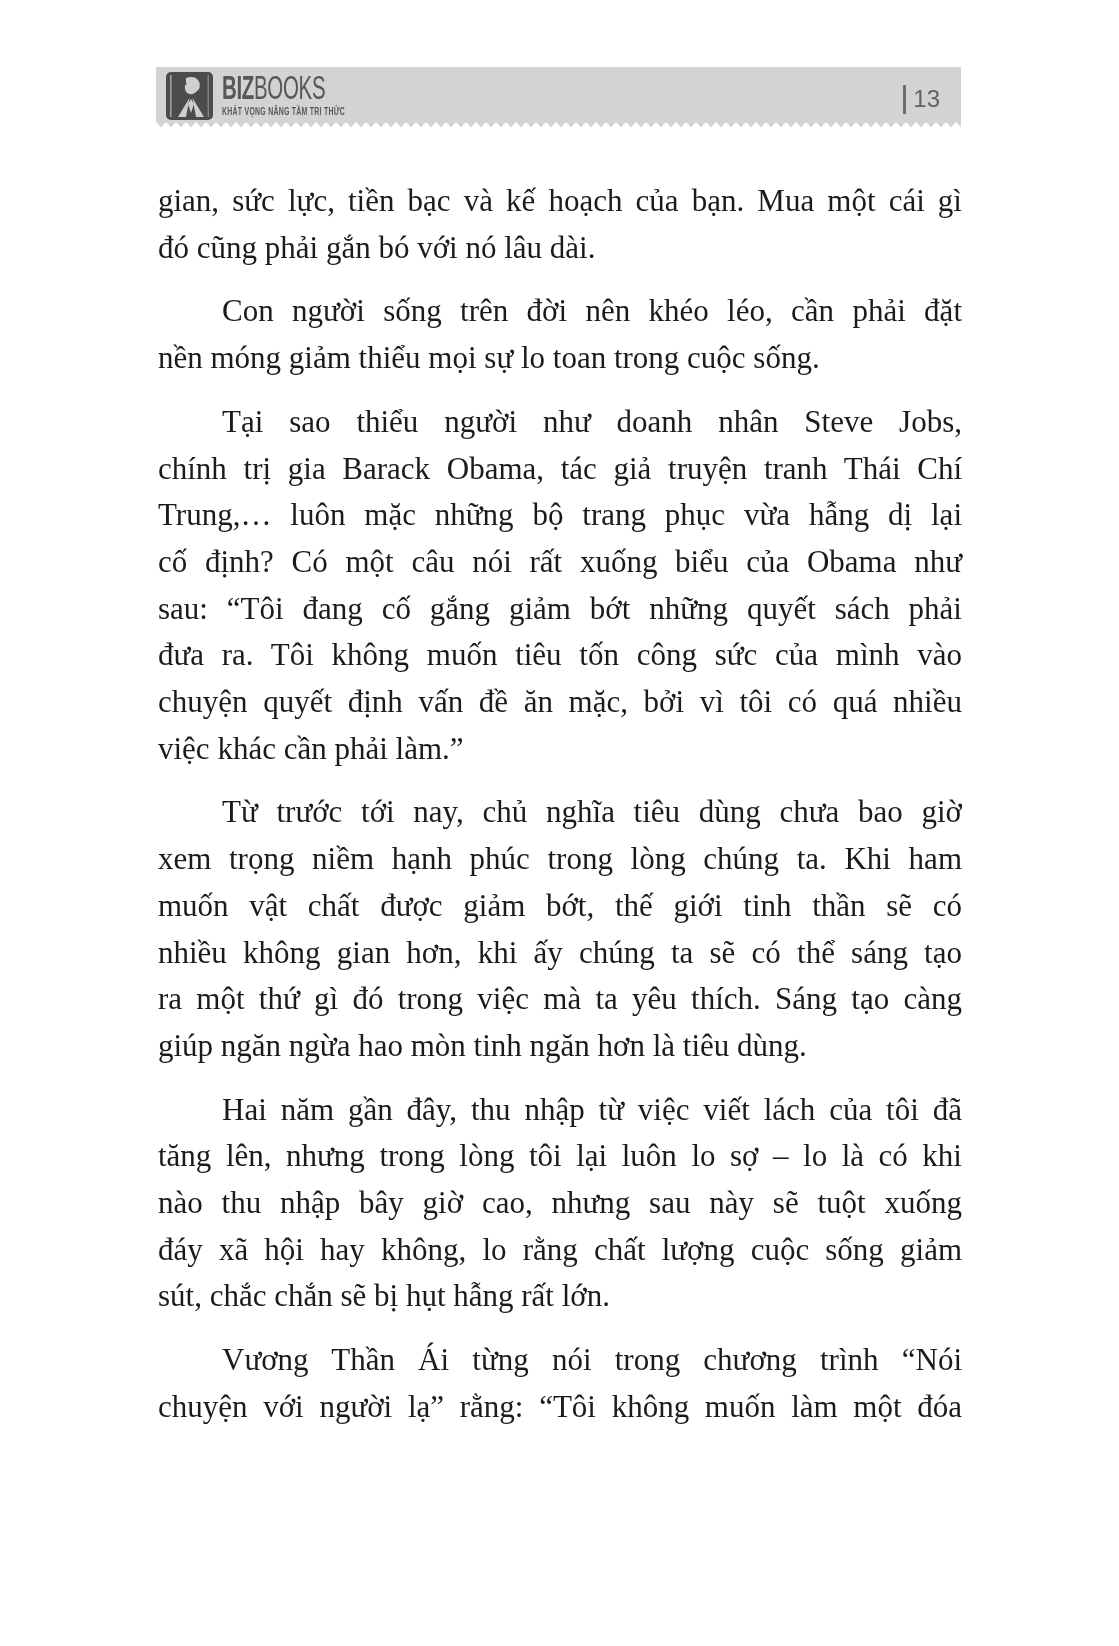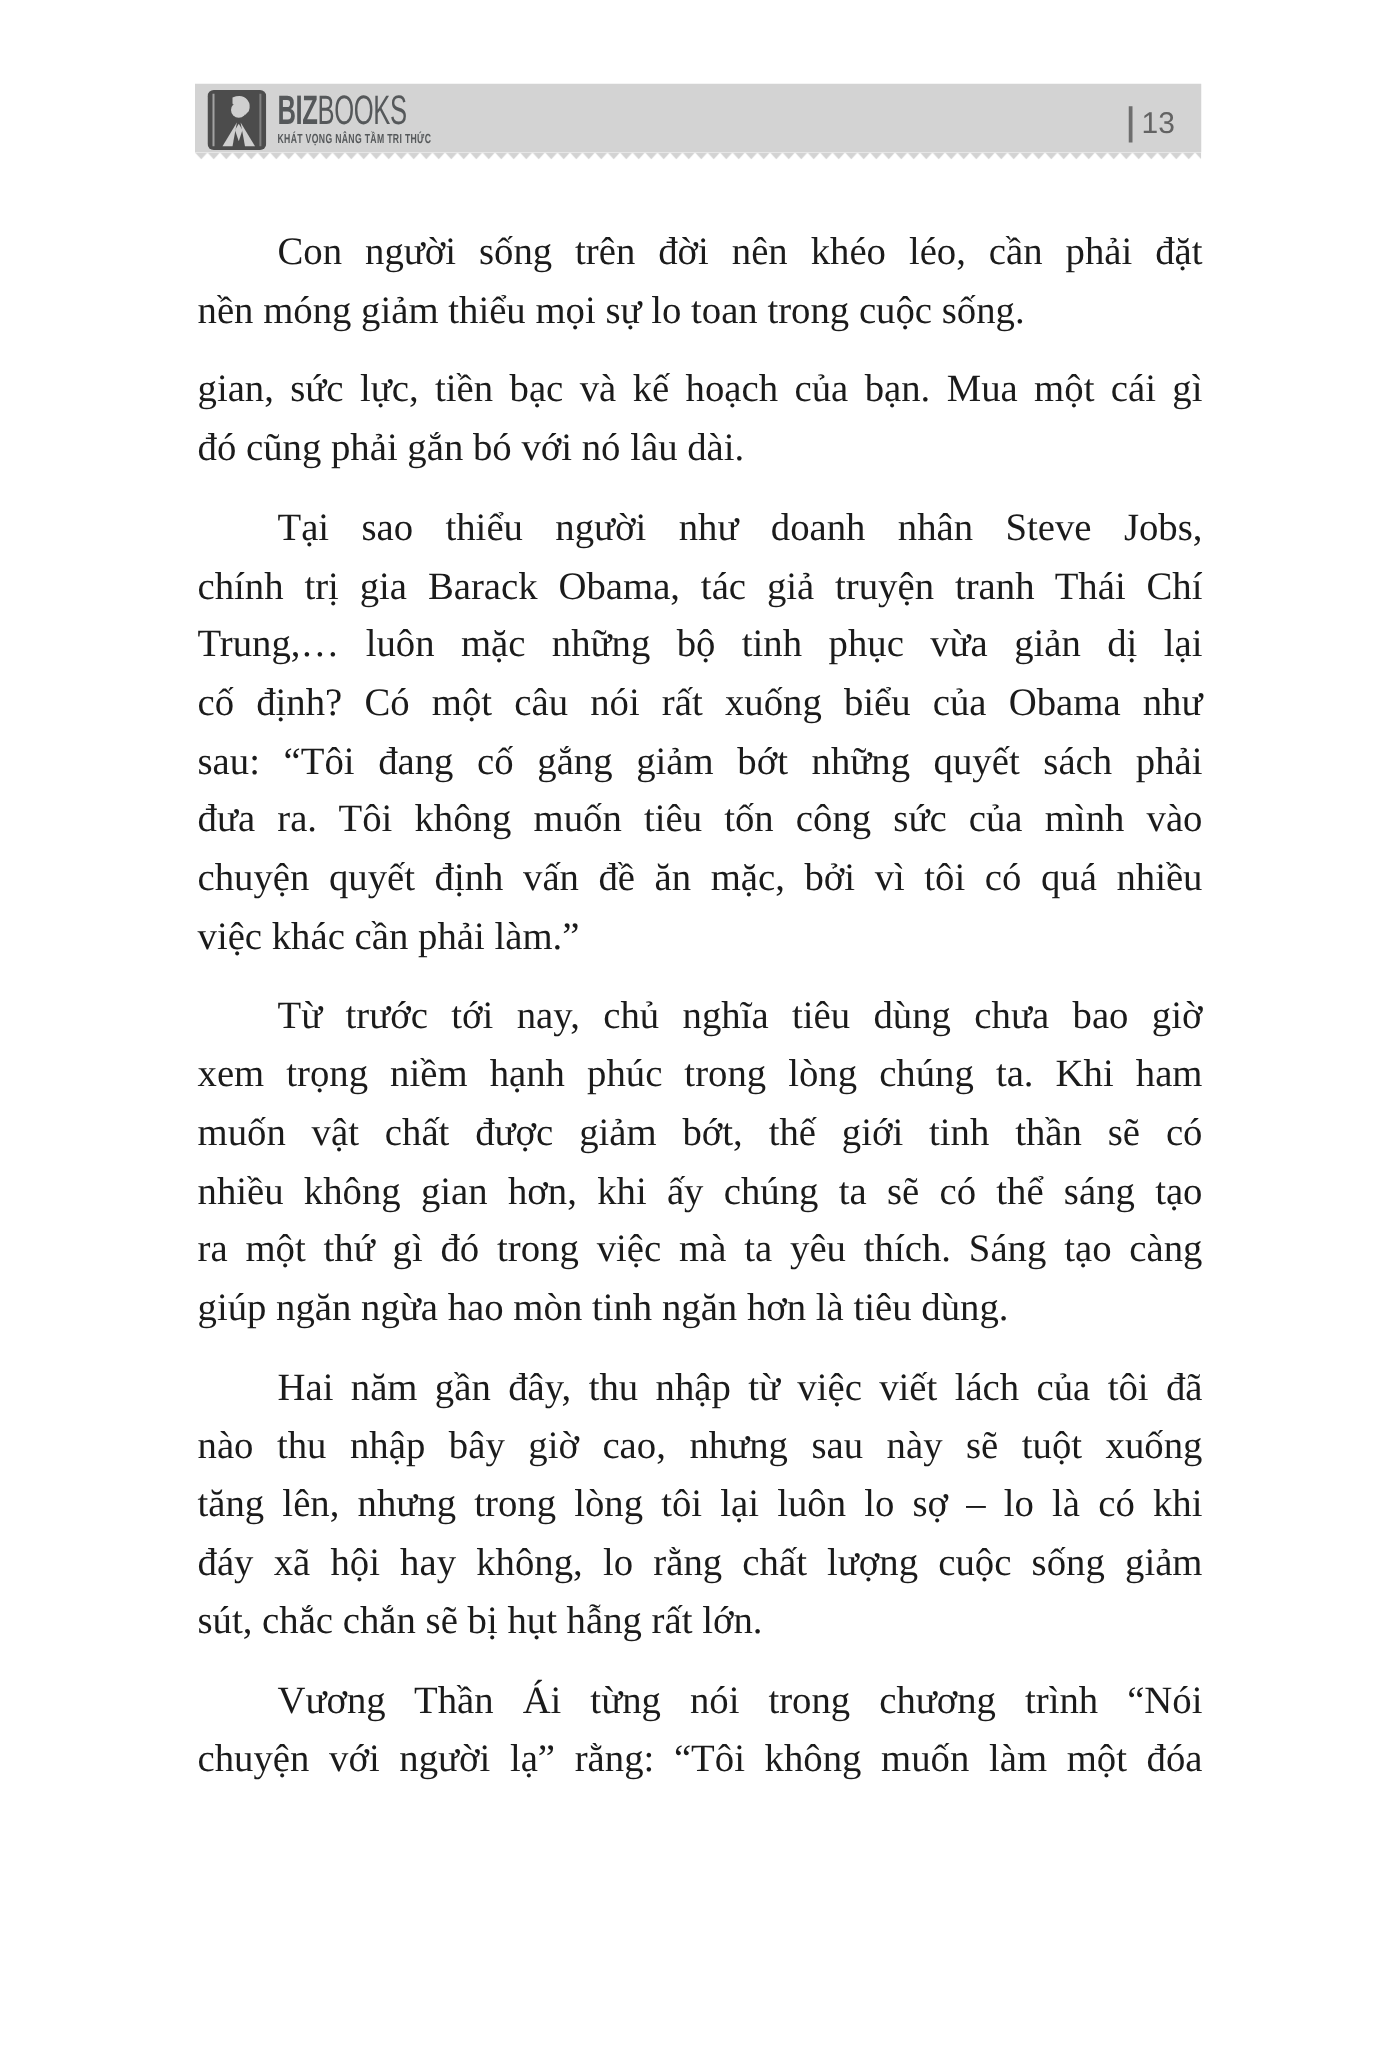--- a/index.html
+++ b/index.html
@@ -146,49 +146,49 @@
         <pattern id="zz" width="10" height="6" patternUnits="userSpaceOnUse">
           <path d="M0,0 L5,5.5 L10,0 Z" fill="#d3d3d3"></path>
         </pattern>
       </defs>
       <rect width="805" height="6" fill="url(#zz)"></rect>
     </svg>
   </header>
 
   <main class="content" id="content">
       <div class="para">
+        <div class="line j">gian, sức lực, tiền bạc và kế hoạch của bạn. Mua một cái gì</div>
+        <div class="line">đó cũng phải gắn bó với nó lâu dài.</div>
+      </div>
+      <div class="para">
         <div class="line j ind">Con người sống trên đời nên khéo léo, cần phải đặt</div>
         <div class="line">nền móng giảm thiểu mọi sự lo toan trong cuộc sống.</div>
       </div>
       <div class="para">
-        <div class="line j">gian, sức lực, tiền bạc và kế hoạch của bạn. Mua một cái gì</div>
-        <div class="line">đó cũng phải gắn bó với nó lâu dài.</div>
-      </div>
-      <div class="para">
         <div class="line j ind">Tại sao thiểu người như doanh nhân Steve Jobs,</div>
         <div class="line j">chính trị gia Barack Obama, tác giả truyện tranh Thái Chí</div>
-        <div class="line j">Trung,… luôn mặc những bộ tinh phục vừa giản dị lại</div>
+        <div class="line j">Trung,… luôn mặc những bộ trang phục vừa hẫng dị lại</div>
         <div class="line j">cố định? Có một câu nói rất xuống biểu của Obama như</div>
         <div class="line j">sau: “Tôi đang cố gắng giảm bớt những quyết sách phải</div>
         <div class="line j">đưa ra. Tôi không muốn tiêu tốn công sức của mình vào</div>
         <div class="line j">chuyện quyết định vấn đề ăn mặc, bởi vì tôi có quá nhiều</div>
         <div class="line">việc khác cần phải làm.”</div>
       </div>
       <div class="para">
         <div class="line j ind">Từ trước tới nay, chủ nghĩa tiêu dùng chưa bao giờ</div>
         <div class="line j">xem trọng niềm hạnh phúc trong lòng chúng ta. Khi ham</div>
         <div class="line j">muốn vật chất được giảm bớt, thế giới tinh thần sẽ có</div>
         <div class="line j">nhiều không gian hơn, khi ấy chúng ta sẽ có thể sáng tạo</div>
         <div class="line j">ra một thứ gì đó trong việc mà ta yêu thích. Sáng tạo càng</div>
         <div class="line">giúp ngăn ngừa hao mòn tinh ngăn hơn là tiêu dùng.</div>
       </div>
       <div class="para">
         <div class="line j ind">Hai năm gần đây, thu nhập từ việc viết lách của tôi đã</div>
+        <div class="line j">tăng lên, nhưng trong lòng tôi lại luôn lo sợ – lo là có khi</div>
         <div class="line j">nào thu nhập bây giờ cao, nhưng sau này sẽ tuột xuống</div>
-        <div class="line j">tăng lên, nhưng trong lòng tôi lại luôn lo sợ – lo là có khi</div>
         <div class="line j">đáy xã hội hay không, lo rằng chất lượng cuộc sống giảm</div>
         <div class="line">sút, chắc chắn sẽ bị hụt hẫng rất lớn.</div>
       </div>
       <div class="para">
         <div class="line j ind">Vương Thần Ái từng nói trong chương trình “Nói</div>
         <div class="line j">chuyện với người lạ” rằng: “Tôi không muốn làm một đóa</div>
       </div>
     </main>
 
 </div>

